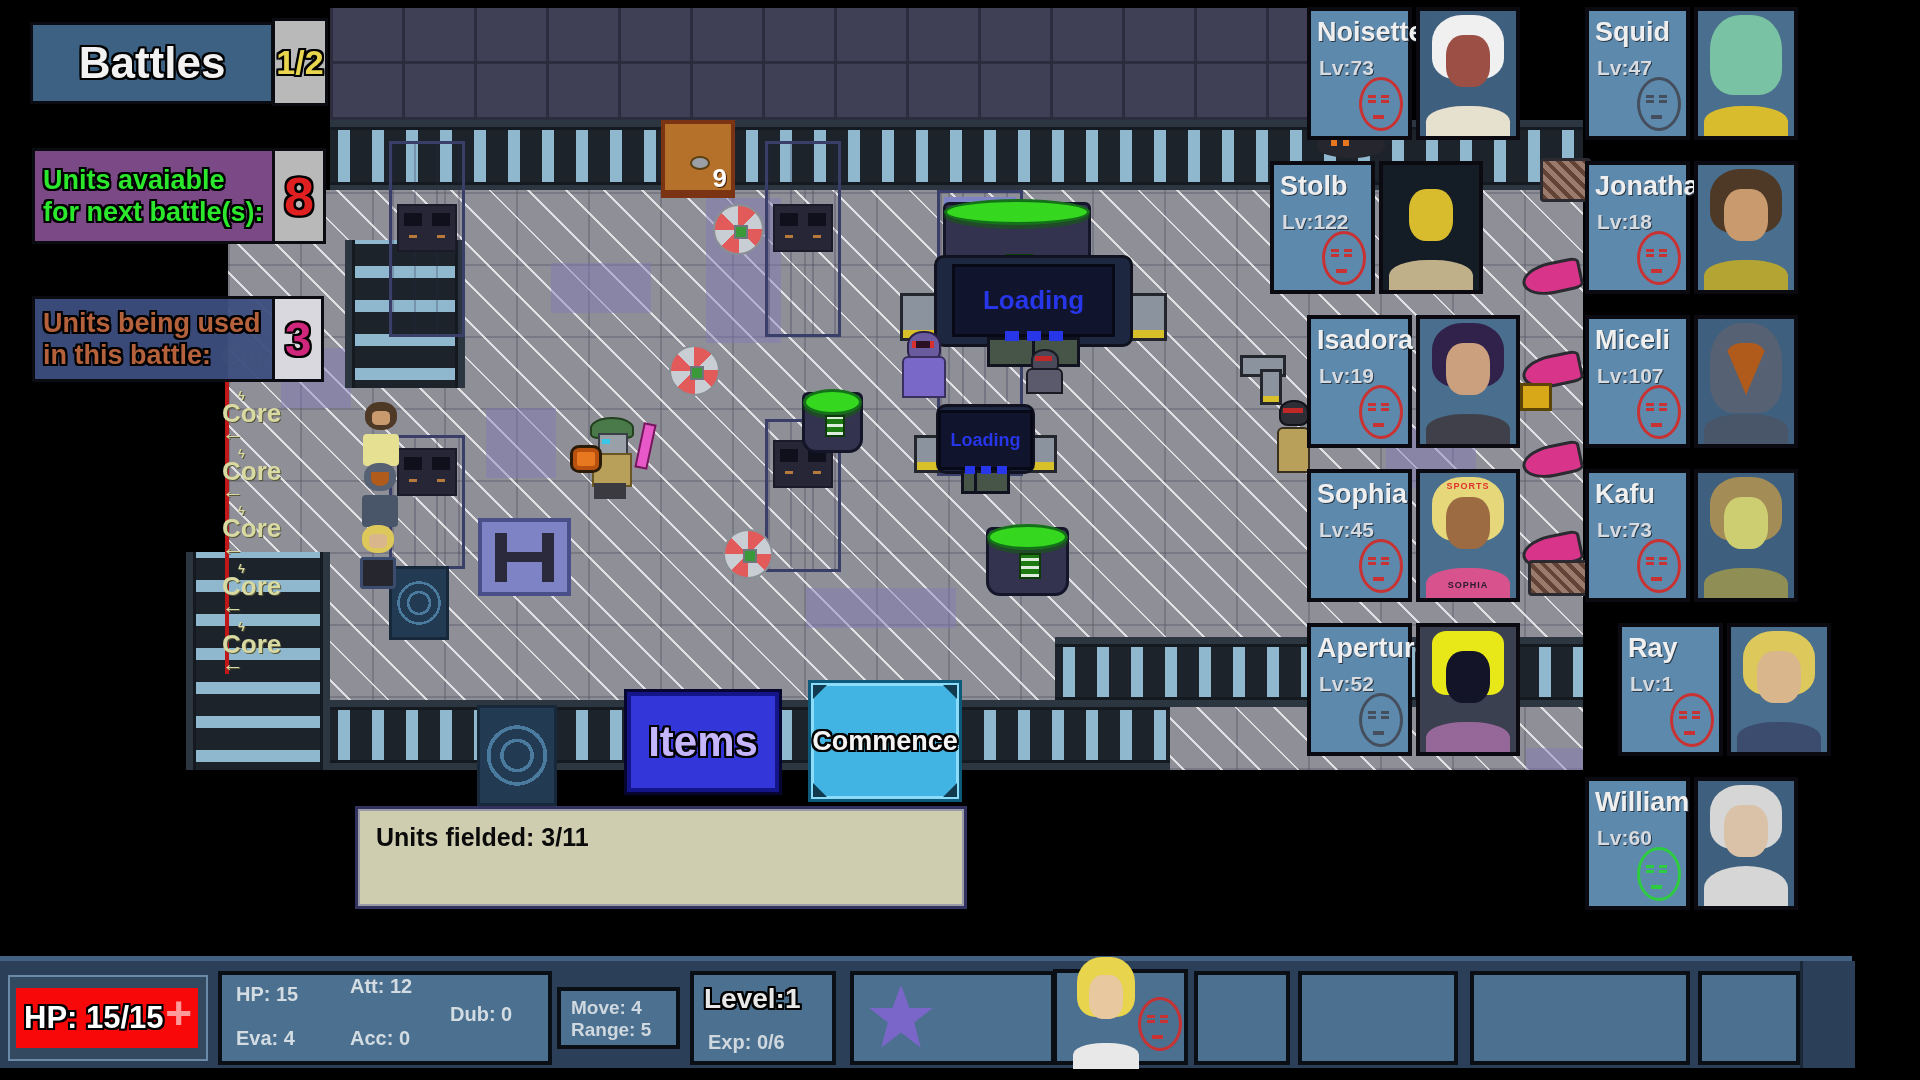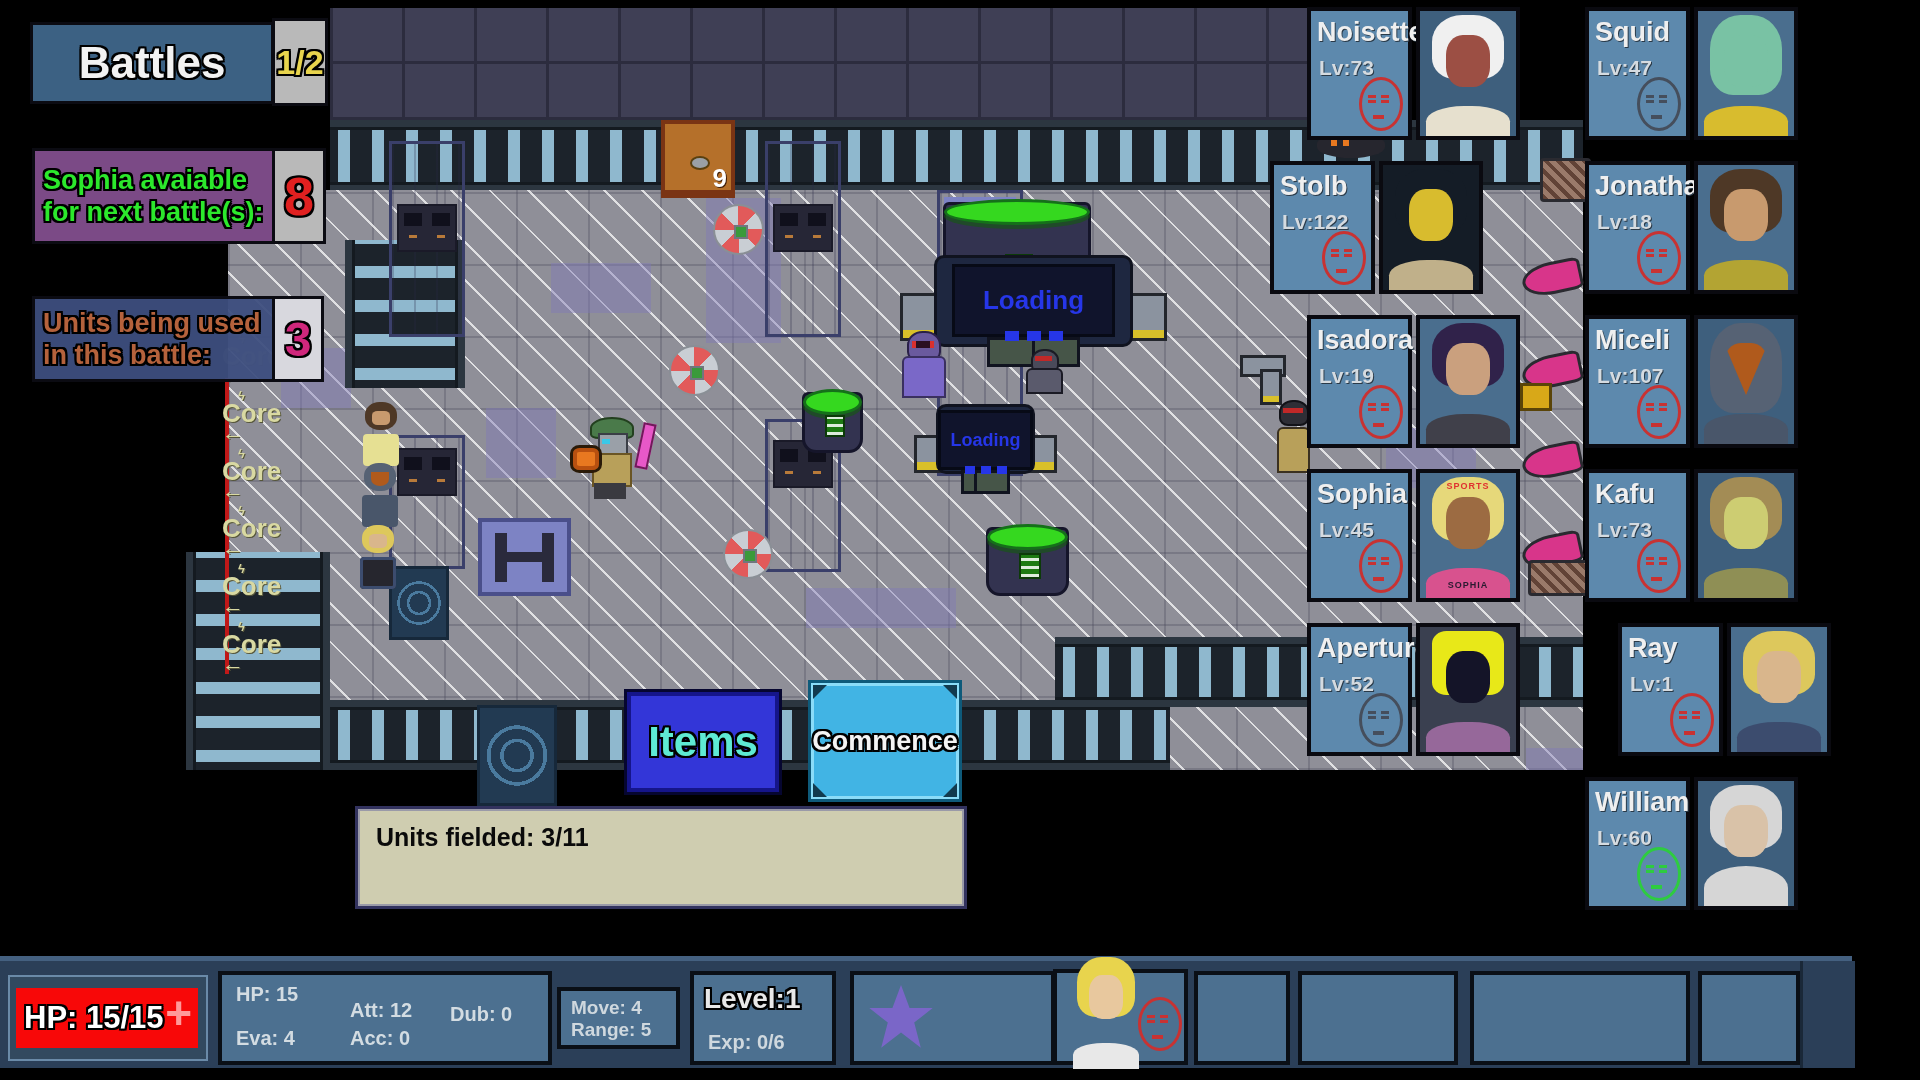--- a/index.html
+++ b/index.html
@@ -107,21 +107,21 @@
   .battles{left:30px;top:22px;width:238px;height:76px;background:#3c6183;justify-content:center;color:#f2f2f2;font-size:44px;font-weight:bold;}
   .cbox{position:absolute;border:3px solid #0b0b12;background:#b9b9b9;display:flex;align-items:center;justify-content:center;font-weight:bold;}
   .battles-count{left:272px;top:18px;width:50px;height:82px;color:#e8d44d;font-size:34px;}
   .avail{left:32px;top:148px;width:236px;height:90px;background:#7b4a86;color:#2ce82c;font-size:27px;font-weight:bold;line-height:1.2;padding-left:8px;flex-direction:column;align-items:flex-start;justify-content:center;}
   .avail-count{left:272px;top:148px;width:48px;height:90px;color:#e02020;font-size:54px;}
   .inbattle{left:32px;top:296px;width:235px;height:80px;background:rgba(61,78,126,.95);color:#b5623c;font-size:27px;font-weight:bold;line-height:1.2;padding-left:8px;flex-direction:column;align-items:flex-start;justify-content:center;}
   .inbattle-count{left:272px;top:296px;width:46px;height:80px;background:#d8d8de;color:#d0277c;font-size:48px;}
 
   
   .btn-items{position:absolute;left:627px;top:692px;width:144px;height:92px;background:#3336d8;border:4px solid #15158a;
-    box-shadow:0 0 0 3px #060630;display:flex;align-items:center;justify-content:center;color:#5eead4;font-size:42px;font-weight:bold;cursor:pointer;}
+    box-shadow:0 0 0 3px #060630;display:flex;align-items:center;justify-content:center;color:#c4b5fd;font-size:42px;font-weight:bold;cursor:pointer;}
   .btn-commence{position:absolute;left:808px;top:680px;width:148px;height:116px;background:#41b4e4;border:3px solid #0e5a7a;
     box-shadow:inset 0 0 0 3px #8adcf8;display:flex;align-items:center;justify-content:center;color:#f4f4f4;font-size:27px;font-weight:bold;cursor:pointer;}
   .corner{position:absolute;width:14px;height:14px;background:#123a4e;}
   .corner.tl{left:2px;top:2px;clip-path:polygon(0 0,100% 0,0 100%);}
   .corner.tr{right:2px;top:2px;clip-path:polygon(0 0,100% 0,100% 100%);}
   .corner.bl{left:2px;bottom:2px;clip-path:polygon(0 0,0 100%,100% 100%);}
   .corner.br{right:2px;bottom:2px;clip-path:polygon(100% 0,0 100%,100% 100%);}
   .statusbox{position:absolute;left:355px;top:806px;width:612px;height:103px;background:#cfcdb0;border:3px solid #32325e;
     box-shadow:inset 0 0 0 2px #9a9aa8;color:#0a0a0a;font-size:25px;font-weight:bold;padding:14px 0 0 18px;box-sizing:border-box;}
 
@@ -341,21 +341,21 @@
   </div>
 
   <div class="lpanel battles o">
       <span>Battles</span>
     </div>
   <div class="cbox battles-count o">
       <span>1/2</span>
     </div>
 
   <div class="lpanel avail o">
-    <span>Sophia avaiable</span>
+    <span>Units avaiable</span>
     <span>for next battle(s):</span>
   </div>
   <div class="cbox avail-count o">
       <span>8</span>
     </div>
 
   <div class="lpanel inbattle o">
     <span>Units being used</span>
     <span>in this battle:</span>
   </div>
@@ -513,21 +513,21 @@
 
   <div class="bbar">
     <div class="hp-wrap">
       <div class="hp-bar">
         <span class="hp-text o">HP: 15/15</span>
         <span class="hp-plus">+</span>
       </div>
     </div>
     <div class="bpanel stats">
       <span class="stat" style="left:14px;top:8px;">HP: 15</span>
-      <span class="stat" style="left:128px;top:24px;">Att: 12</span>
+      <span class="stat" style="left:128px;top:0;">Att: 12</span>
       <span class="stat" style="left:228px;top:28px;">Dub: 0</span>
       <span class="stat" style="left:14px;top:52px;">Eva: 4</span>
       <span class="stat" style="left:128px;top:52px;">Acc: 0</span>
     </div>
     <div class="bpanel mv">
       <div>Move:  4</div>
       <div>Range: 5</div>
     </div>
     <div class="bpanel lvl">
       <div class="l1 o">Level:1</div>

